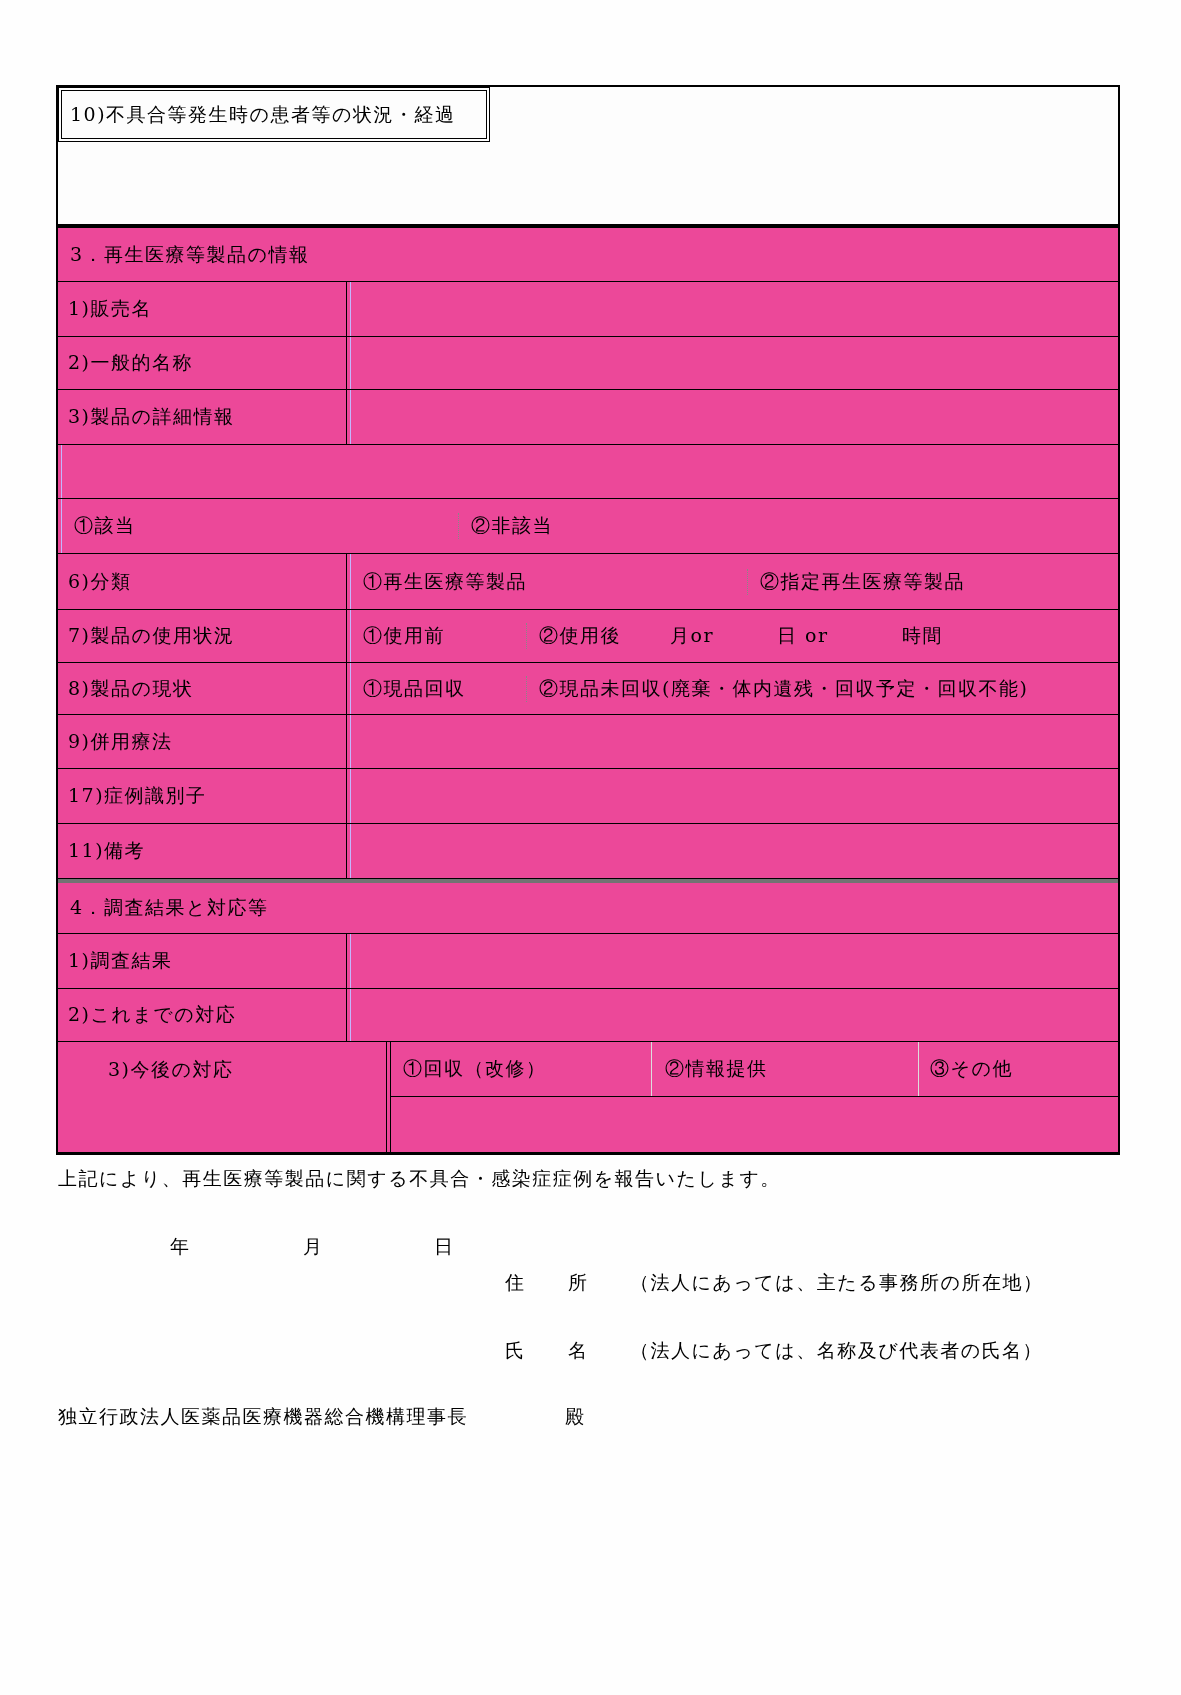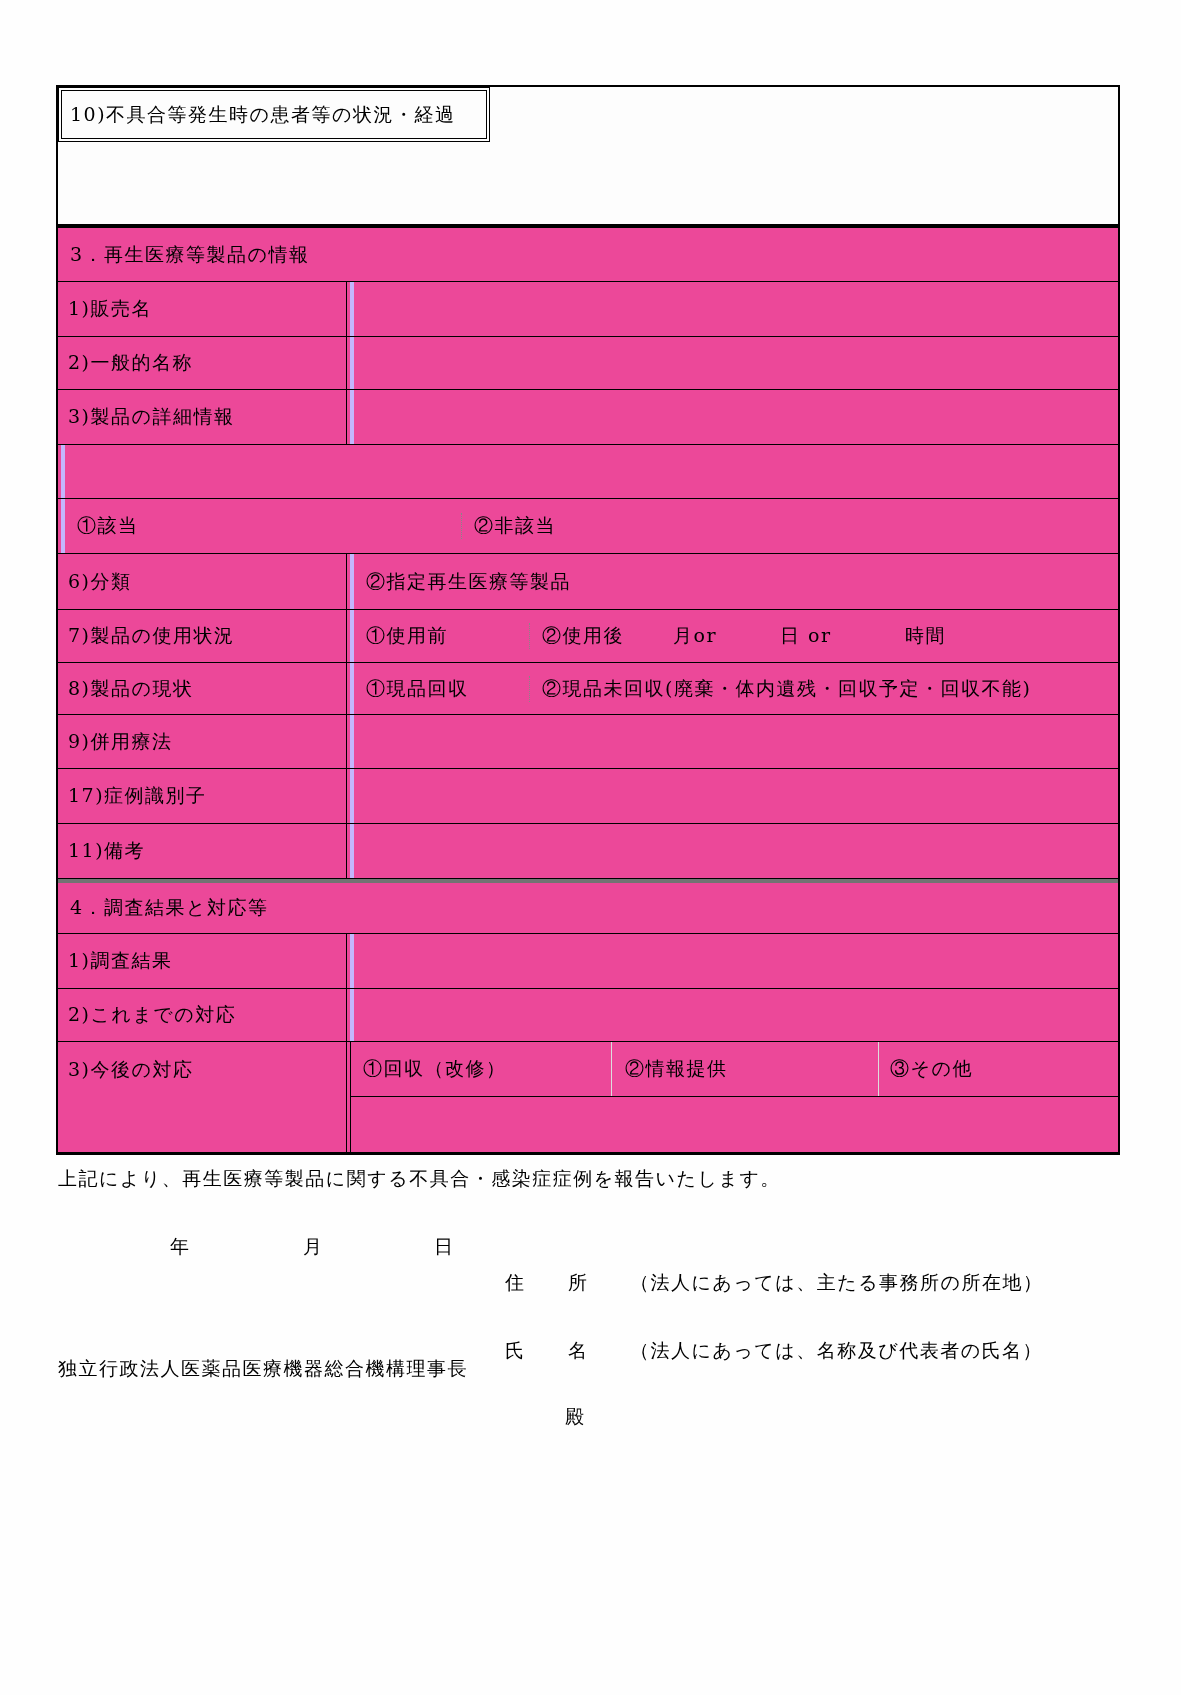--- a/index.html
+++ b/index.html
@@ -25,28 +25,28 @@
   .lbl-inner{
     border:1px solid #000;padding:11px 0 10px 8px;white-space:nowrap;
   }
   
   .tbl2{
     position:absolute;left:56px;top:226px;width:1064px;
     border:2px solid #000;border-bottom:3px solid #000;
     box-sizing:border-box;background:#ec4899;
   }
   .trow{display:flex;border-bottom:1px solid #000;box-sizing:border-box;}
-  .trow.last{border-bottom:none;}
+  .trow.last{border-bottom:none;margin-left:40px;}
   .sec-hdr{align-items:center;padding-left:12px;}
   .sec-hdr.thick{border-top:4px solid #737373;}
   .lc{width:289px;border-right:1px solid #000;box-sizing:border-box;
       display:flex;align-items:center;padding-left:10px;white-space:nowrap;}
   .lc.top{align-items:flex-start;padding-top:15px;}
   .gap{width:3px;}
-  .cc{flex:1;border-left:4px solid #c4b5fd;display:flex;align-items:center;position:relative;}
+  .cc{flex:1;border-left:1px solid #c4b5fd;display:flex;align-items:center;position:relative;}
   .subA{border-right:1px dotted #888;display:flex;align-items:center;
         padding-left:12px;box-sizing:border-box;white-space:nowrap;}
   .subA.w56{width:397px;}
   .subA.w78{width:176px;}
   .subB{flex:1;position:relative;display:flex;align-items:center;
         padding-left:12px;white-space:nowrap;}
   .abs{position:absolute;top:50%;transform:translateY(-50%);white-space:nowrap;}
   .cc-col{flex:1;border-left:1px solid #000;display:flex;flex-direction:column;}
   .cc-col .opt-row{height:54px;border-bottom:1px solid #000;position:relative;}
   .cc-col .empty-row{flex:1;}
@@ -100,20 +100,21 @@
       <div class="cc">
         <div class="subA w56">①該当</div>
         <div class="subB">②非該当</div>
       </div>
     </div>
 
     <div class="trow h56">
       <div class="lc">6)分類</div>
       <div class="gap"></div>
       <div class="cc">
+        <div class="subA w56">①再生医療等製品</div>
         <div class="subB">②指定再生医療等製品</div>
       </div>
     </div>
 
     <div class="trow h53">
       <div class="lc">7)製品の使用状況</div>
       <div class="gap"></div>
       <div class="cc">
         <div class="subA w78">①使用前</div>
         <div class="subB">
@@ -192,16 +193,16 @@
   <div class="ftext" style="left:434px;top:1234px">日</div>
 
   <div class="ftext" style="left:505px;top:1270px">住</div>
   <div class="ftext" style="left:568px;top:1270px">所</div>
   <div class="ftext" style="left:630px;top:1270px">（法人にあっては、主たる事務所の所在地）</div>
 
   <div class="ftext" style="left:505px;top:1338px">氏</div>
   <div class="ftext" style="left:568px;top:1338px">名</div>
   <div class="ftext" style="left:630px;top:1338px">（法人にあっては、名称及び代表者の氏名）</div>
 
-  <div class="ftext" style="left:58px;top:1356px">独立行政法人医薬品医療機器総合機構理事長</div>
+  <div class="ftext" style="left:58px;top:1404px">独立行政法人医薬品医療機器総合機構理事長</div>
   <div class="ftext" style="left:565px;top:1404px">殿</div>
 
 </div>
 
 </body></html>

